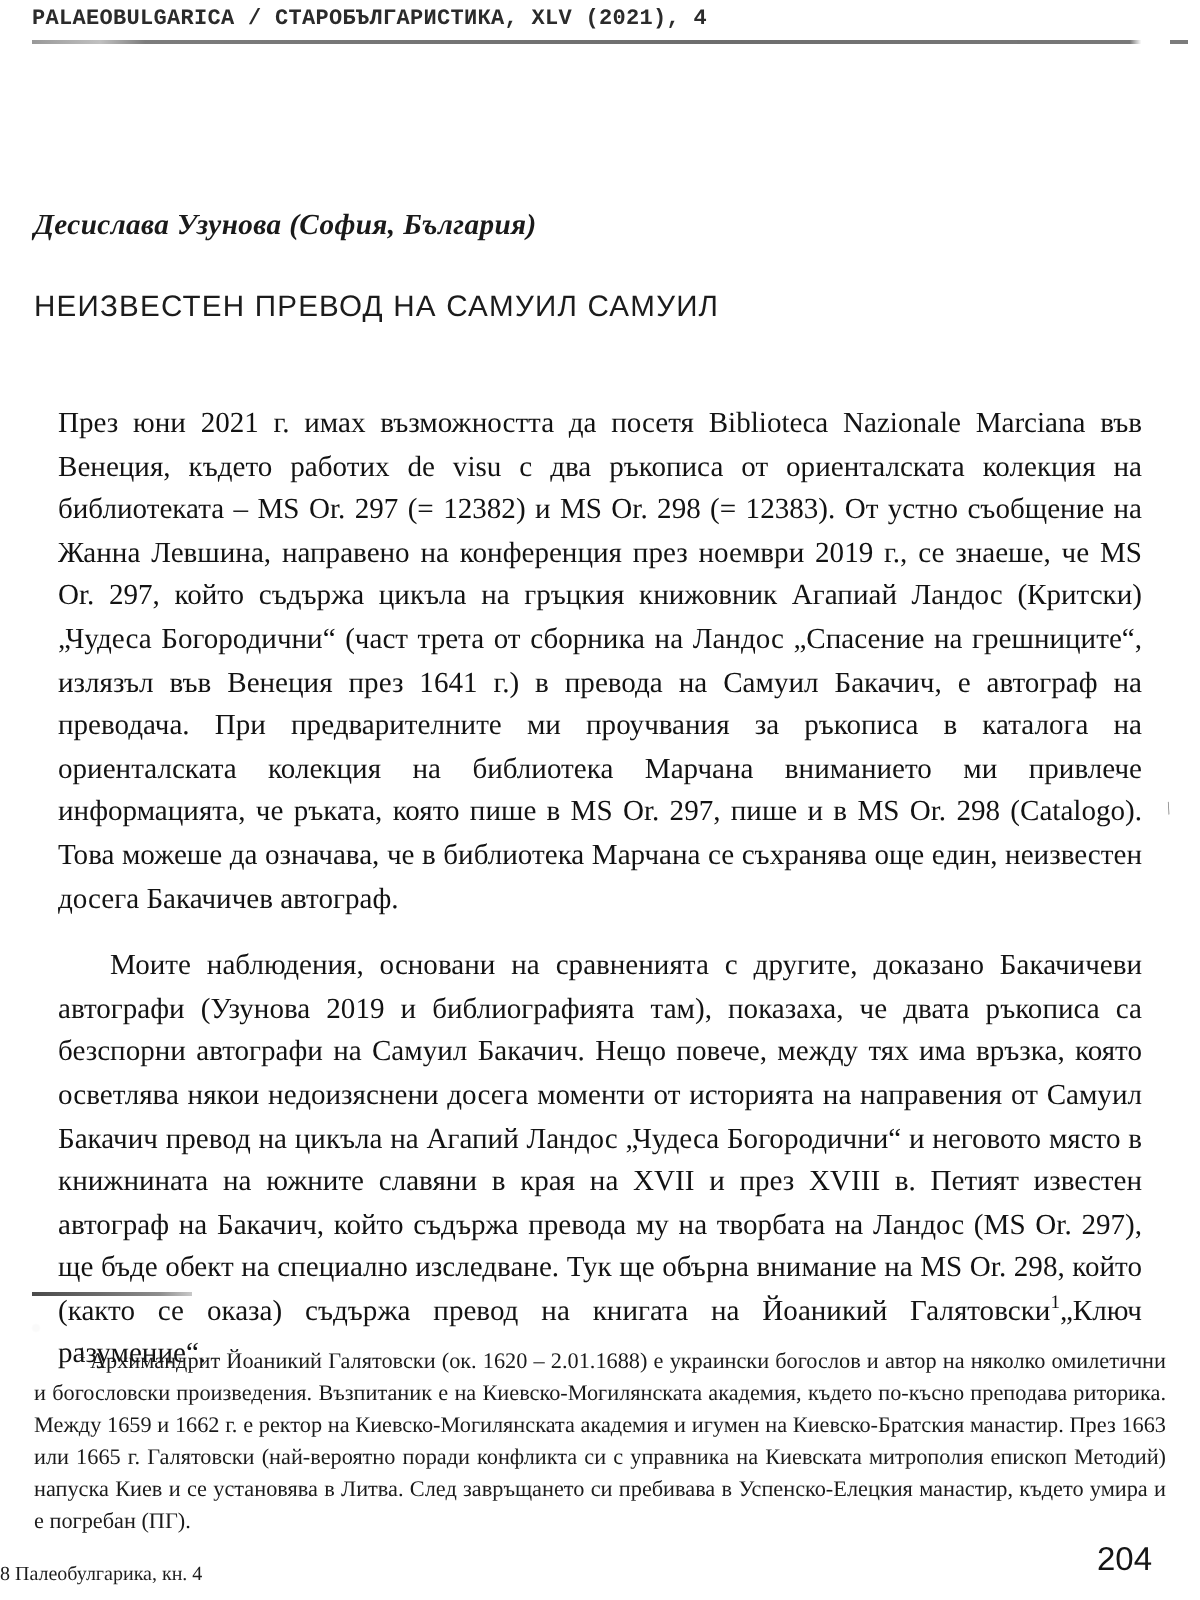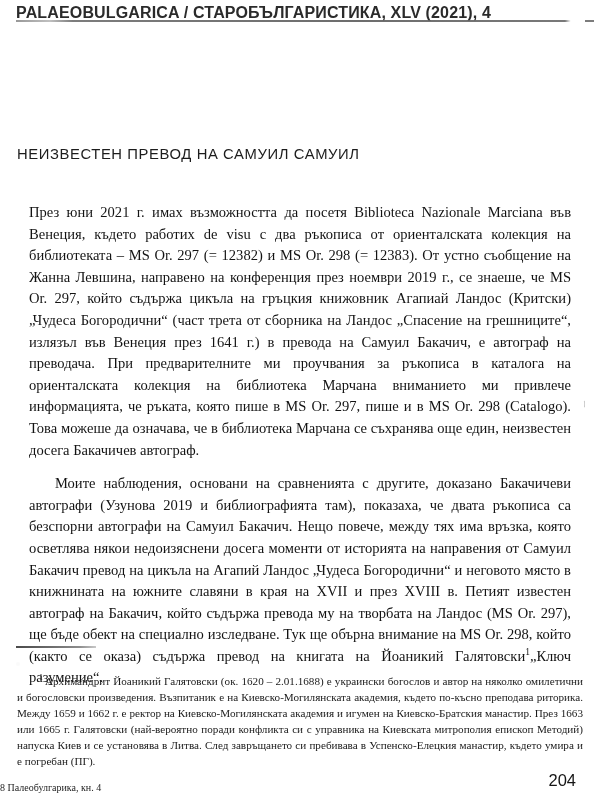--- a/index.html
+++ b/index.html
@@ -22,22 +22,22 @@
     height: 800px;
     background: #ffffff;
   }
 
   
   .running-head {
     position: absolute;
     left: 16px;
     top: 4px;
     width: 570px;
-    font-family: Liberation Sans, sans-serif;
-    font-size: 16px;
+    font-family: Liberation Mono, monospace;
+    font-size: 11px;
     font-weight: bold;
     letter-spacing: 0.15px;
     color: #2b2b2b;
     white-space: nowrap;
   }
   .head-rule {
     position: absolute;
     left: 16px;
     top: 20px;
     width: 566px;
@@ -175,20 +175,21 @@
   }
 </style>
 </head>
 <body>
 
 <div class="page">
 
   <div class="running-head">PALAEOBULGARICA / СТАРОБЪЛГАРИСТИКА, XLV (2021), 4</div>
   <div class="head-rule"></div>
 
+  <div class="author">Десислава Узунова (София, България)</div>
 
   <h1 class="article-title">НЕИЗВЕСТЕН ПРЕВОД НА САМУИЛ САМУИЛ</h1>
 
   <div class="body-text">
     <p class="first">През юни 2021 г. имах възможността да посетя Biblioteca Nazionale Marciana във Венеция, където работих de visu с два ръкописа от ориенталската колекция на библиотеката – MS Or. 297 (= 12382) и MS Or. 298 (= 12383). От устно съобщение на Жанна Левшина, направено на конференция през ноември 2019 г., се знаеше, че MS Or. 297, който съдържа цикъла на гръцкия книжовник Агапиай Ландос (Критски) „Чудеса Богородични“ (част трета от сборника на Ландос „Спасение на грешниците“, излязъл във Венеция през 1641 г.) в превода на Самуил Бакачич, е автограф на преводача. При предварителните ми проучвания за ръкописа в каталога на ориенталската колекция на библиотека Марчана вниманието ми привлече информацията, че ръката, която пише в MS Or. 297, пише и в MS Or. 298 (Catalogo). Това можеше да означава, че в библиотека Марчана се съхранява още един, неизвестен досега Бакачичев автограф.</p>
     <p><span>Моите наблюдения, основани на сравненията с другите, доказано Бакачичеви автографи (Узунова 2019 и библиографията там), показаха, че двата ръкописа са безспорни автографи на Самуил Бакачич. Нещо повече, между тях има връзка, която осветлява някои недоизяснени досега моменти от историята на направения от Самуил Бакачич превод на цикъла на Агапий Ландос „Чудеса Богородични“ и неговото място в книжнината на южните славяни в края на XVII и през XVIII в. Петият известен автограф на Бакачич, който съдържа превода му на творбата на Ландос (MS Or. 297), ще бъде обект на специално изследване. Тук ще обърна внимание на MS Or. 298, който (както се оказа) съдържа превод на книгата на Йоаникий Галятовски</span><span class="fn-ref">1</span><span>„Ключ разумение“.</span></p>
   </div>
 
   <div class="fn-rule"></div>
 

